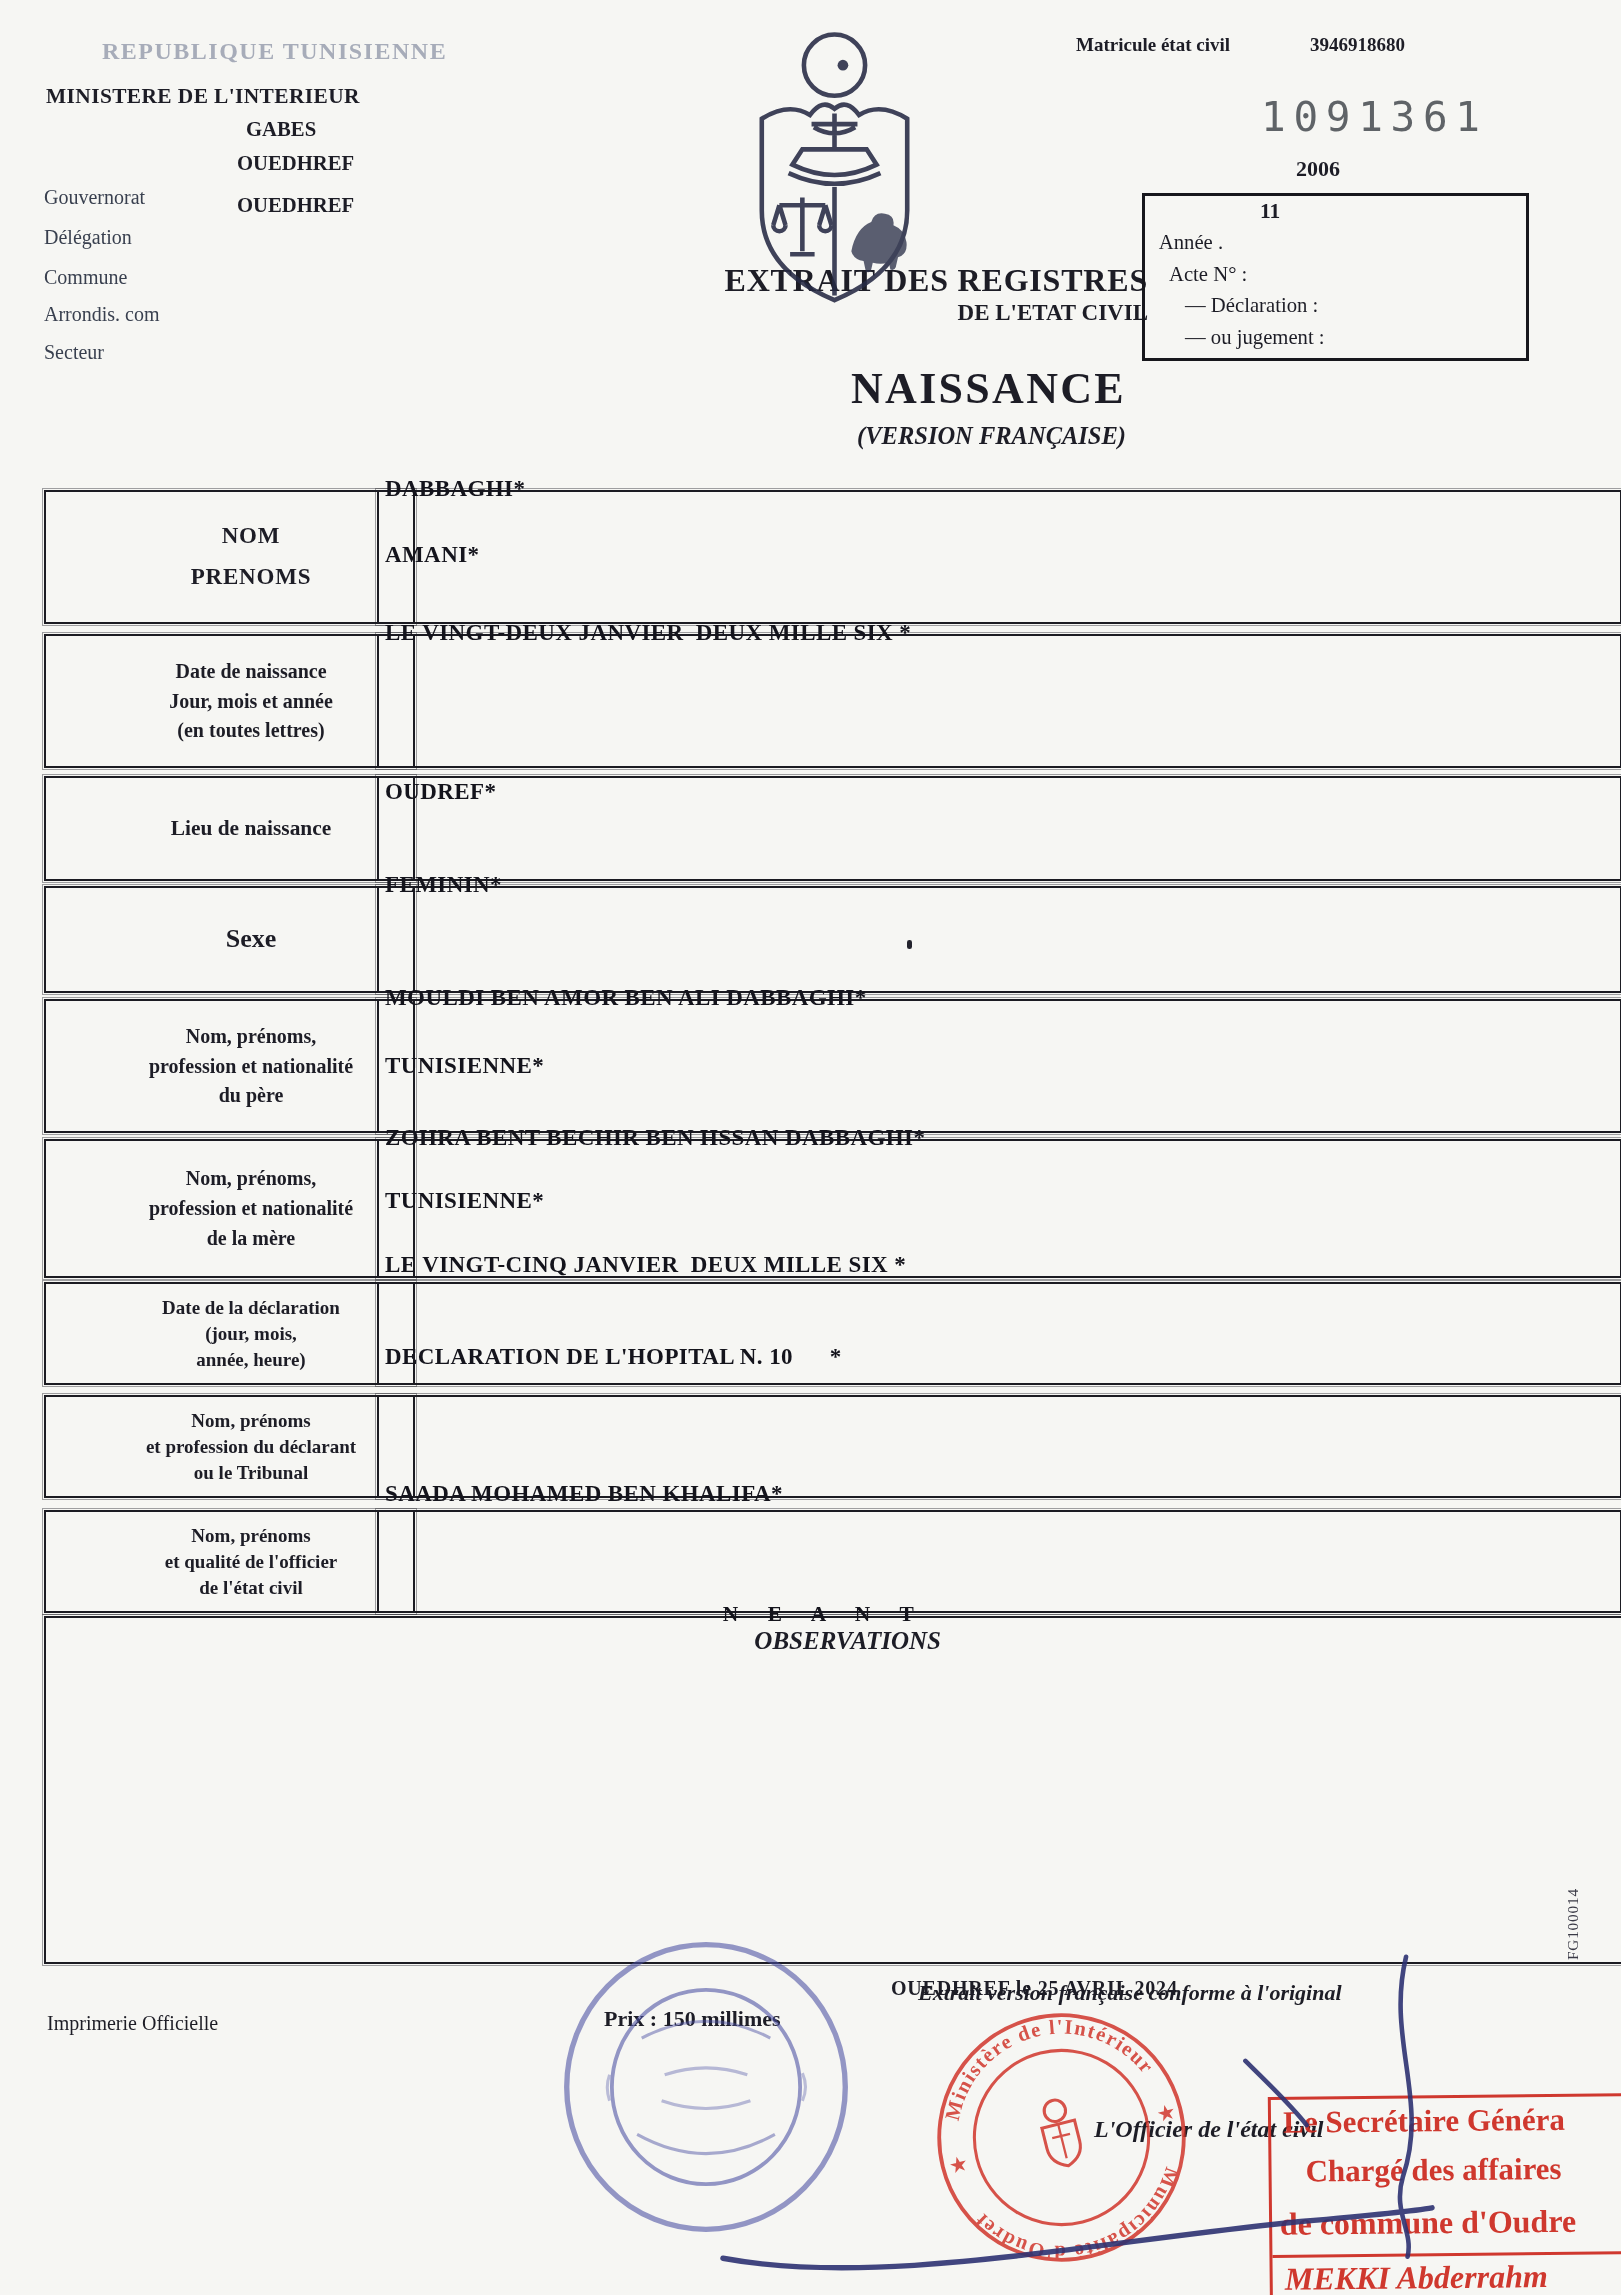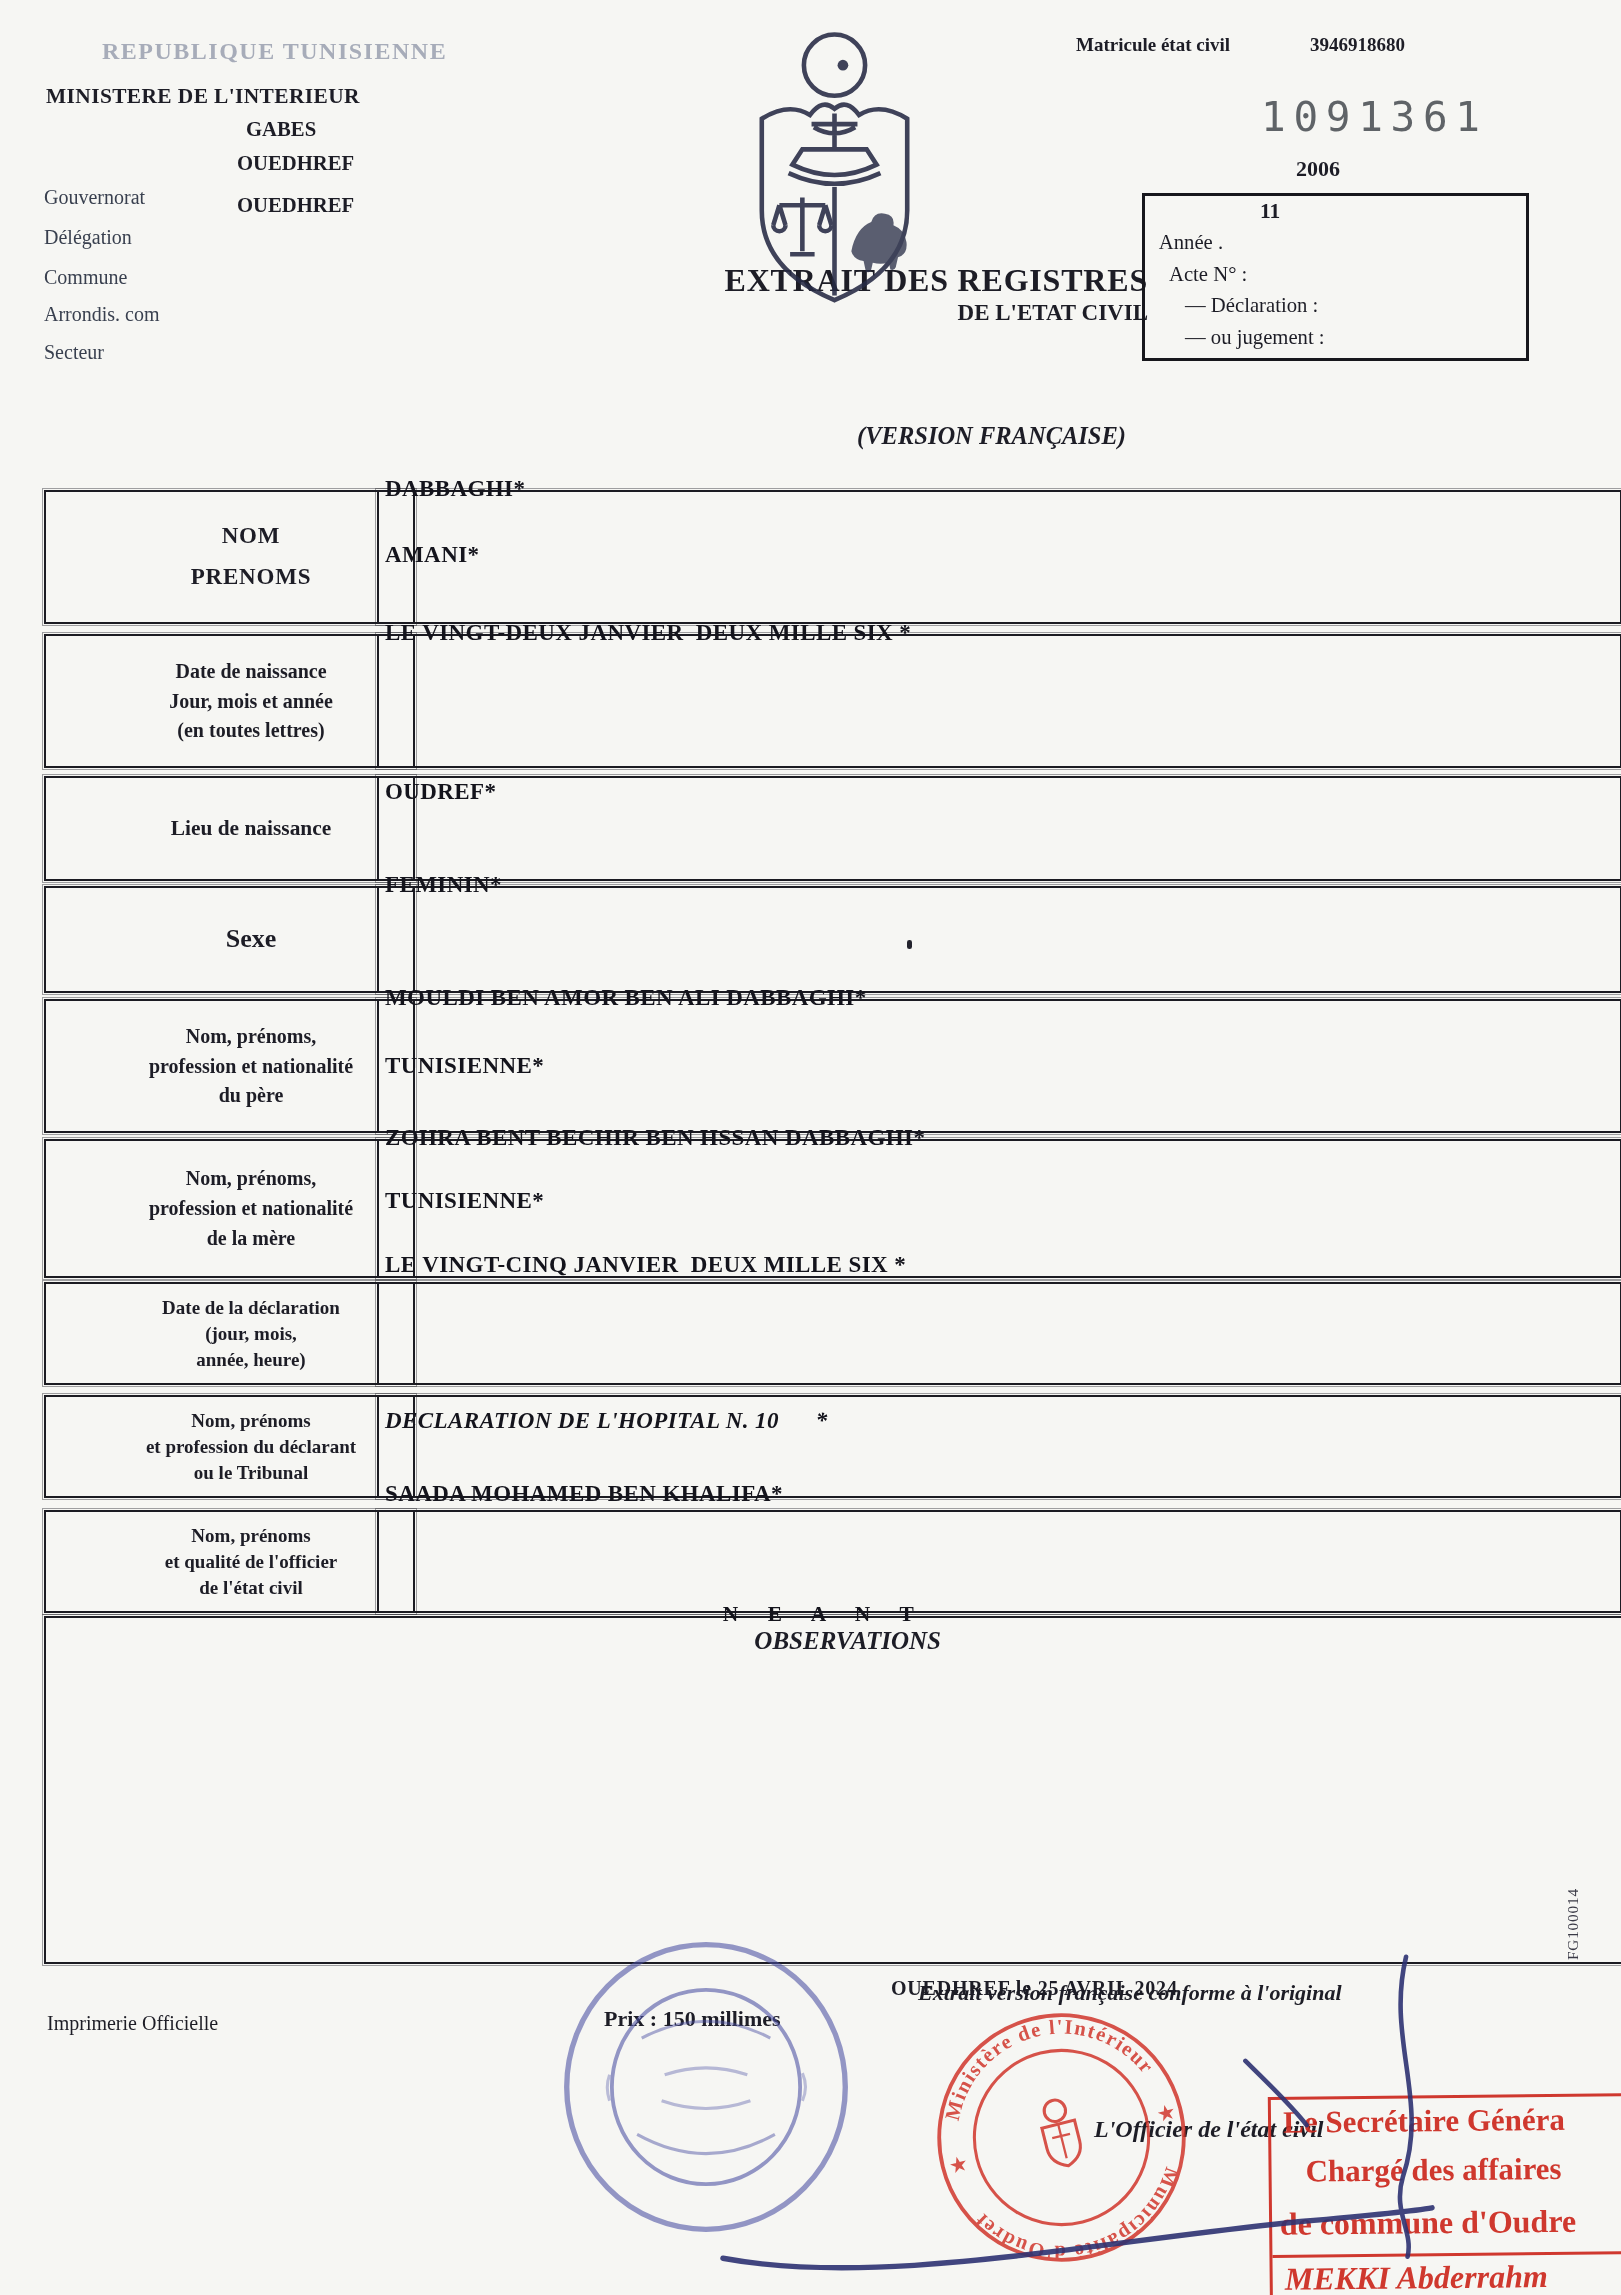--- a/index.html
+++ b/index.html
@@ -56,20 +56,21 @@
       <path d="M130 118 L130 165 M100 132 L160 132 M103 136 Q130 152 157 136"></path>
       <path d="M70 196 Q130 224 190 196"></path>
       <path d="M130 214 L130 356"></path>
       <path d="M88 228 L88 298 M58 238 L118 238 M58 238 L50 264 M58 238 L66 264 M50 264 A8 8 0 0 0 66 264 M118 238 L110 264 M118 238 L126 264 M110 264 A8 8 0 0 0 126 264 M72 302 L104 302"></path>
       <path d="M152 298 q6 -30 26 -38 q4 -14 18 -11 q13 2 11 15 q15 6 17 22 q2 16 -11 20 l-3 13 q-2 5 -7 3 l-2 -9 q-11 3 -21 0 l-2 9 q-2 5 -7 3 l-3 -14 q-13 -2 -16 -13 z" fill="#262a44" stroke="none" opacity=".85"></path>
     </g>
   </svg>
 
   <div class="hd ctr abs" style="left:536px;top:262px;width:612px;font-size:32px;letter-spacing:0.8px;">EXTRAIT DES REGISTRES</div>
   <div class="hd ctr abs" style="left:536px;top:300px;width:612px;font-size:23px;font-weight:600;">DE L'ETAT CIVIL</div>
+  <div class="hd ctr abs" style="left:514px;top:363px;width:612px;font-size:44px;letter-spacing:2.3px;">NAISSANCE</div>
   <div class="hd ctr abs" style="left:514px;top:422px;width:612px;font-size:24.5px;font-style:italic;">(VERSION FRANÇAISE)</div>
 
   <div class="hd abs" style="left:1076px;top:34px;font-size:19px;">Matricule état civil</div>
   <div class="hd abs" style="left:1310px;top:34px;font-size:19px;">3946918680</div>
   <div class="abs digits" style="left:1261px;top:93px;">1091361</div>
   <div class="hd abs" style="left:1296px;top:156px;font-size:22px;">2006</div>
 
   <div class="abs" style="left:1142px;top:193px;width:381px;height:162px;border:3.1px solid #17171c;">
     <span class="hd abs" style="left:115px;top:3.1px;font-size:21.4px;">11</span>
     <span class="abs" style="left:13.8px;top:35px;font-size:20.7px;">Année .</span>
@@ -81,21 +82,21 @@
   <div class="val" style="left:385px;top:476px;">DABBAGHI*</div>
   <div class="val" style="left:385px;top:542px;">AMANI*</div>
   <div class="val" style="left:385px;top:620px;">LE VINGT-DEUX JANVIER  DEUX MILLE SIX *</div>
   <div class="val" style="left:385px;top:779px;">OUDREF*</div>
   <div class="val" style="left:385px;top:872px;">FEMININ*</div>
   <div class="val" style="left:385px;top:985px;">MOULDI BEN AMOR BEN ALI DABBAGHI*</div>
   <div class="val" style="left:385px;top:1053px;">TUNISIENNE*</div>
   <div class="val" style="left:385px;top:1125px;">ZOHRA BENT BECHIR BEN HSSAN DABBAGHI*</div>
   <div class="val" style="left:385px;top:1188px;">TUNISIENNE*</div>
   <div class="val" style="left:385px;top:1252px;">LE VINGT-CINQ JANVIER  DEUX MILLE SIX *</div>
-  <div class="val" style="left:385px;top:1408px;font-style:italic;">DECLARATION DE L'HOPITAL N. 10      *</div>
+  <div class="val" style="left:385px;top:1344px;">DECLARATION DE L'HOPITAL N. 10      *</div>
   <div class="val" style="left:385px;top:1481px;">SAADA MOHAMED BEN KHALIFA*</div>
   <div class="val ctr" style="left:673px;top:1602px;width:253px;font-size:21.4px;letter-spacing:12.2px;">N E A N T</div>
   <div class="abs" style="left:907px;top:940px;width:4.6px;height:9.2px;border-radius:2.3px;background:#23232d;"></div>
 
   <div class="lbox" style="top:490px;height:130px;font-size:23px;letter-spacing:0.8px;gap:12.2px;">
     <span>NOM</span>
     <span>PRENOMS</span>
   </div>
   <div class="vbox" style="top:490px;height:130px;"></div>
 

